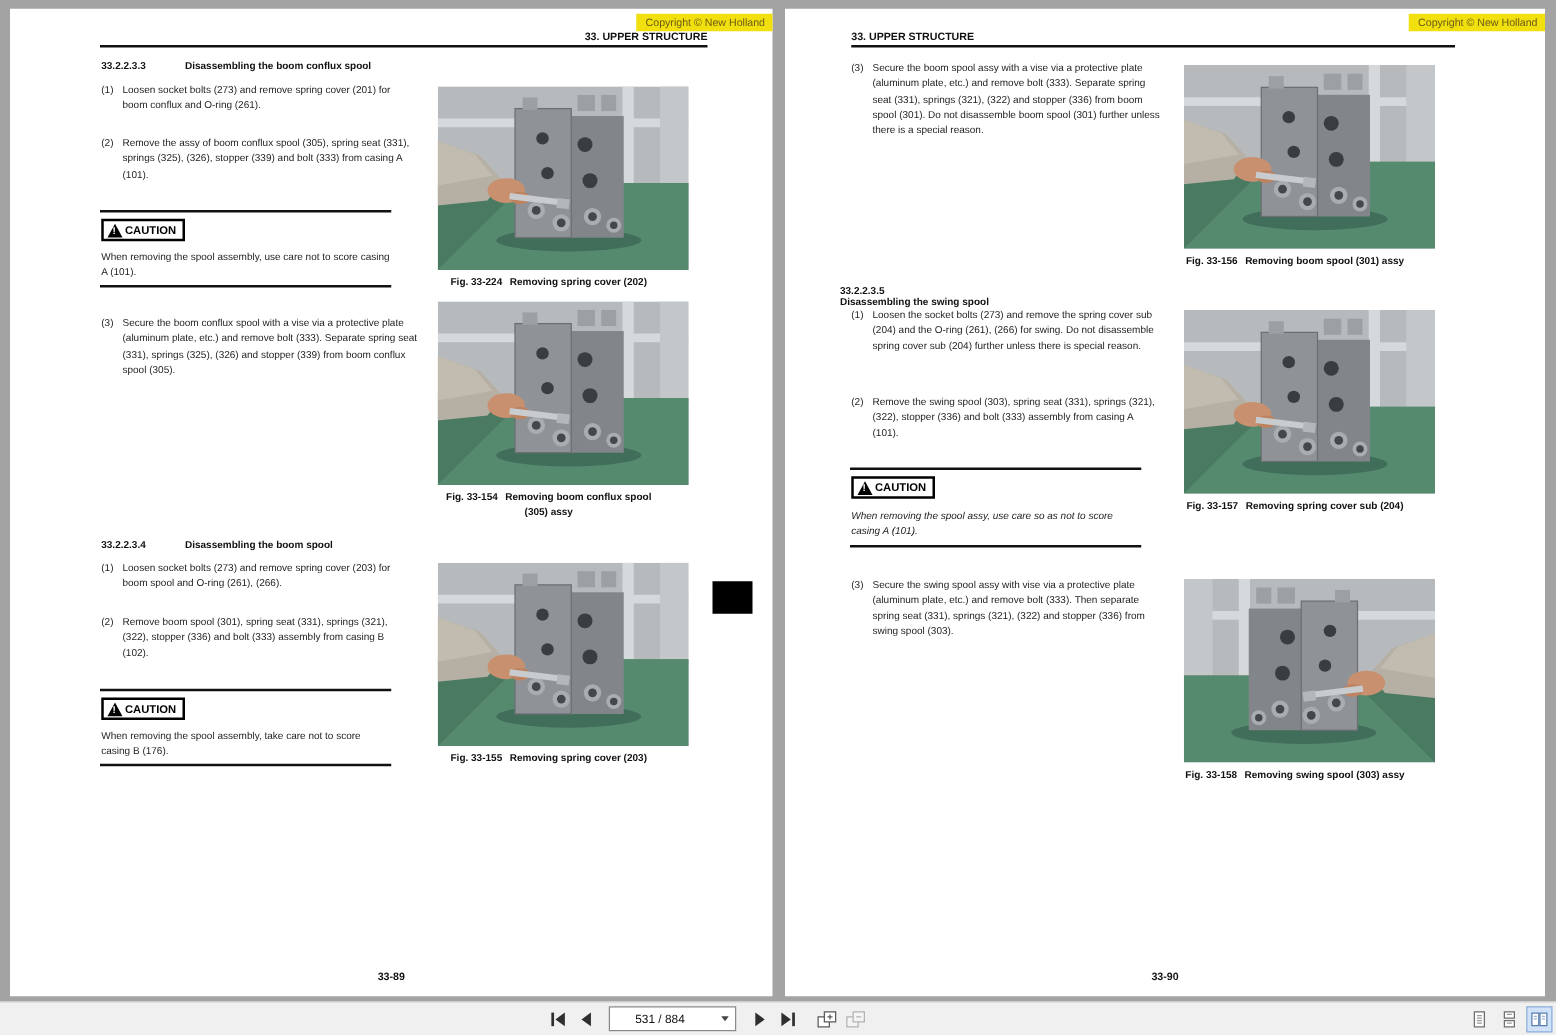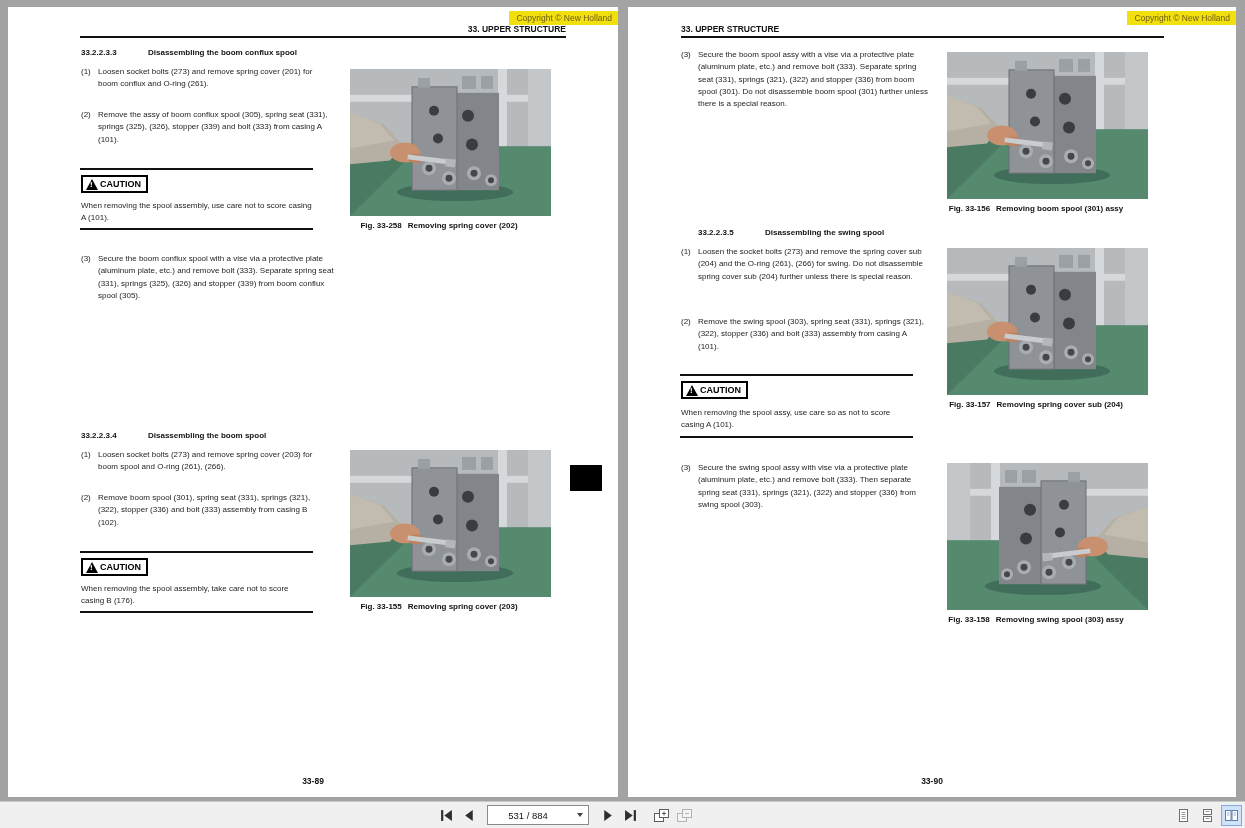--- a/index.html
+++ b/index.html
@@ -151,21 +151,31 @@
     <div class="caution-text" style="left:73px; top:576px; width:232px;">When removing the spool assembly, take care not to score casing B (176).</div>
     <div class="rule" style="left:72px; top:604px; width:233px;"></div>
 
     <div class="fig" style="left:342px; top:62px;">
       <div class="photo">
           <svg>
             <use href="#valve-photo"></use>
           </svg>
         </div>
       <div class="figcap">
-        <span>Fig. 33-258</span><span class="cap-text">Removing spring cover (202)</span>
+        <span>Fig. 33-224</span><span class="cap-text">Removing spring cover (202)</span>
+      </div>
+    </div>
+    <div class="fig" style="left:342px; top:234px;">
+      <div class="photo">
+          <svg>
+            <use href="#valve-photo"></use>
+          </svg>
+        </div>
+      <div class="figcap">
+        <span>Fig. 33-154</span><span class="cap-text">Removing boom conflux spool (305) assy</span>
       </div>
     </div>
     <div class="fig" style="left:342px; top:443px;">
       <div class="photo">
           <svg>
             <use href="#valve-photo"></use>
           </svg>
         </div>
       <div class="figcap">
         <span>Fig. 33-155</span><span class="cap-text">Removing spring cover (203)</span>
@@ -179,39 +189,39 @@
   <div class="page page-right">
     <div class="copyright">Copyright © New Holland</div>
     <div class="hdr" style="left:53px;">33. UPPER STRUCTURE</div>
     <div class="hdr-rule" style="left:53px; width:483px;"></div>
 
     <div class="step" style="left:53px; top:42px; width:230px;">
       <span class="num">(3)</span>
       <span>Secure the boom spool assy with a vise via a protective plate (aluminum plate, etc.) and remove bolt (333). Separate spring seat (331), springs (321), (322) and stopper (336) from boom spool (301). Do not disassemble boom spool (301) further unless there is a special reason.</span>
     </div>
 
-    <div class="sec-head" style="left:70px; top:221px; width:300px;">
+    <div class="sec-head" style="left:44px; top:221px; width:300px;flex-direction:column;">
       <span class="sec-num">33.2.2.3.5</span>
       <span>Disassembling the swing spool</span>
     </div>
     <div class="step" style="left:53px; top:239px; width:230px;">
       <span class="num">(1)</span>
       <span>Loosen the socket bolts (273) and remove the spring cover sub (204) and the O-ring (261), (266) for swing. Do not disassemble spring cover sub (204) further unless there is special reason.</span>
     </div>
     <div class="step" style="left:53px; top:309px; width:230px;">
       <span class="num">(2)</span>
       <span>Remove the swing spool (303), spring seat (331), springs (321), (322), stopper (336) and bolt (333) assembly from casing A (101).</span>
     </div>
 
     <div class="rule" style="left:52px; top:367px; width:233px;"></div>
     <div class="caution-box" style="left:53px; top:374px;">
       <span class="warn-tri"></span>
       <span>CAUTION</span>
     </div>
-    <div class="caution-text" style="left:53px; top:400px; width:230px;">When removing the spool assy, use care so as not to score casing A (101).</div>
+    <div class="caution-text" style="left:53px; top:400px; width:230px;font-style:italic;">When removing the spool assy, use care so as not to score casing A (101).</div>
     <div class="rule" style="left:52px; top:429px; width:233px;"></div>
 
     <div class="step" style="left:53px; top:455px; width:232px;">
       <span class="num">(3)</span>
       <span>Secure the swing spool assy with vise via a protective plate (aluminum plate, etc.) and remove bolt (333). Then separate spring seat (331), springs (321), (322) and stopper (336) from swing spool (303).</span>
     </div>
 
     <div class="fig" style="left:319px; top:45px;">
       <div class="photo">
           <svg>

